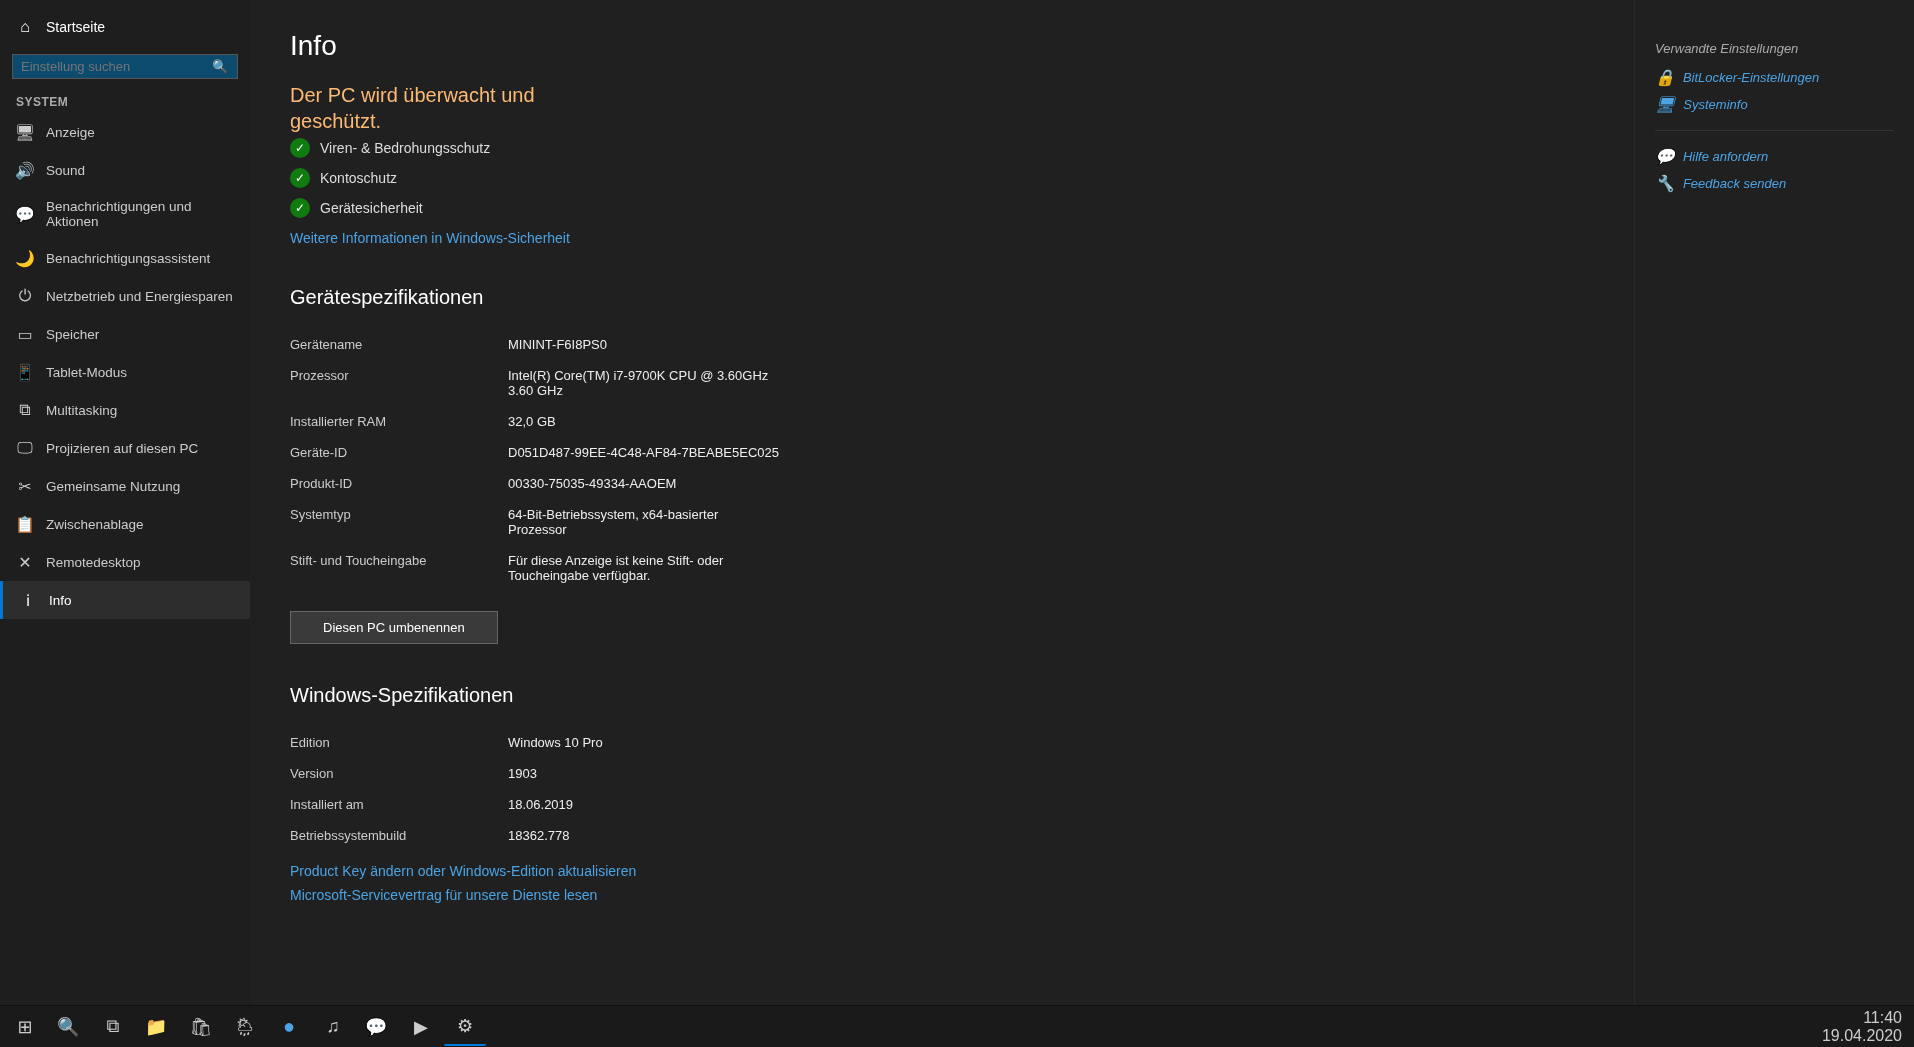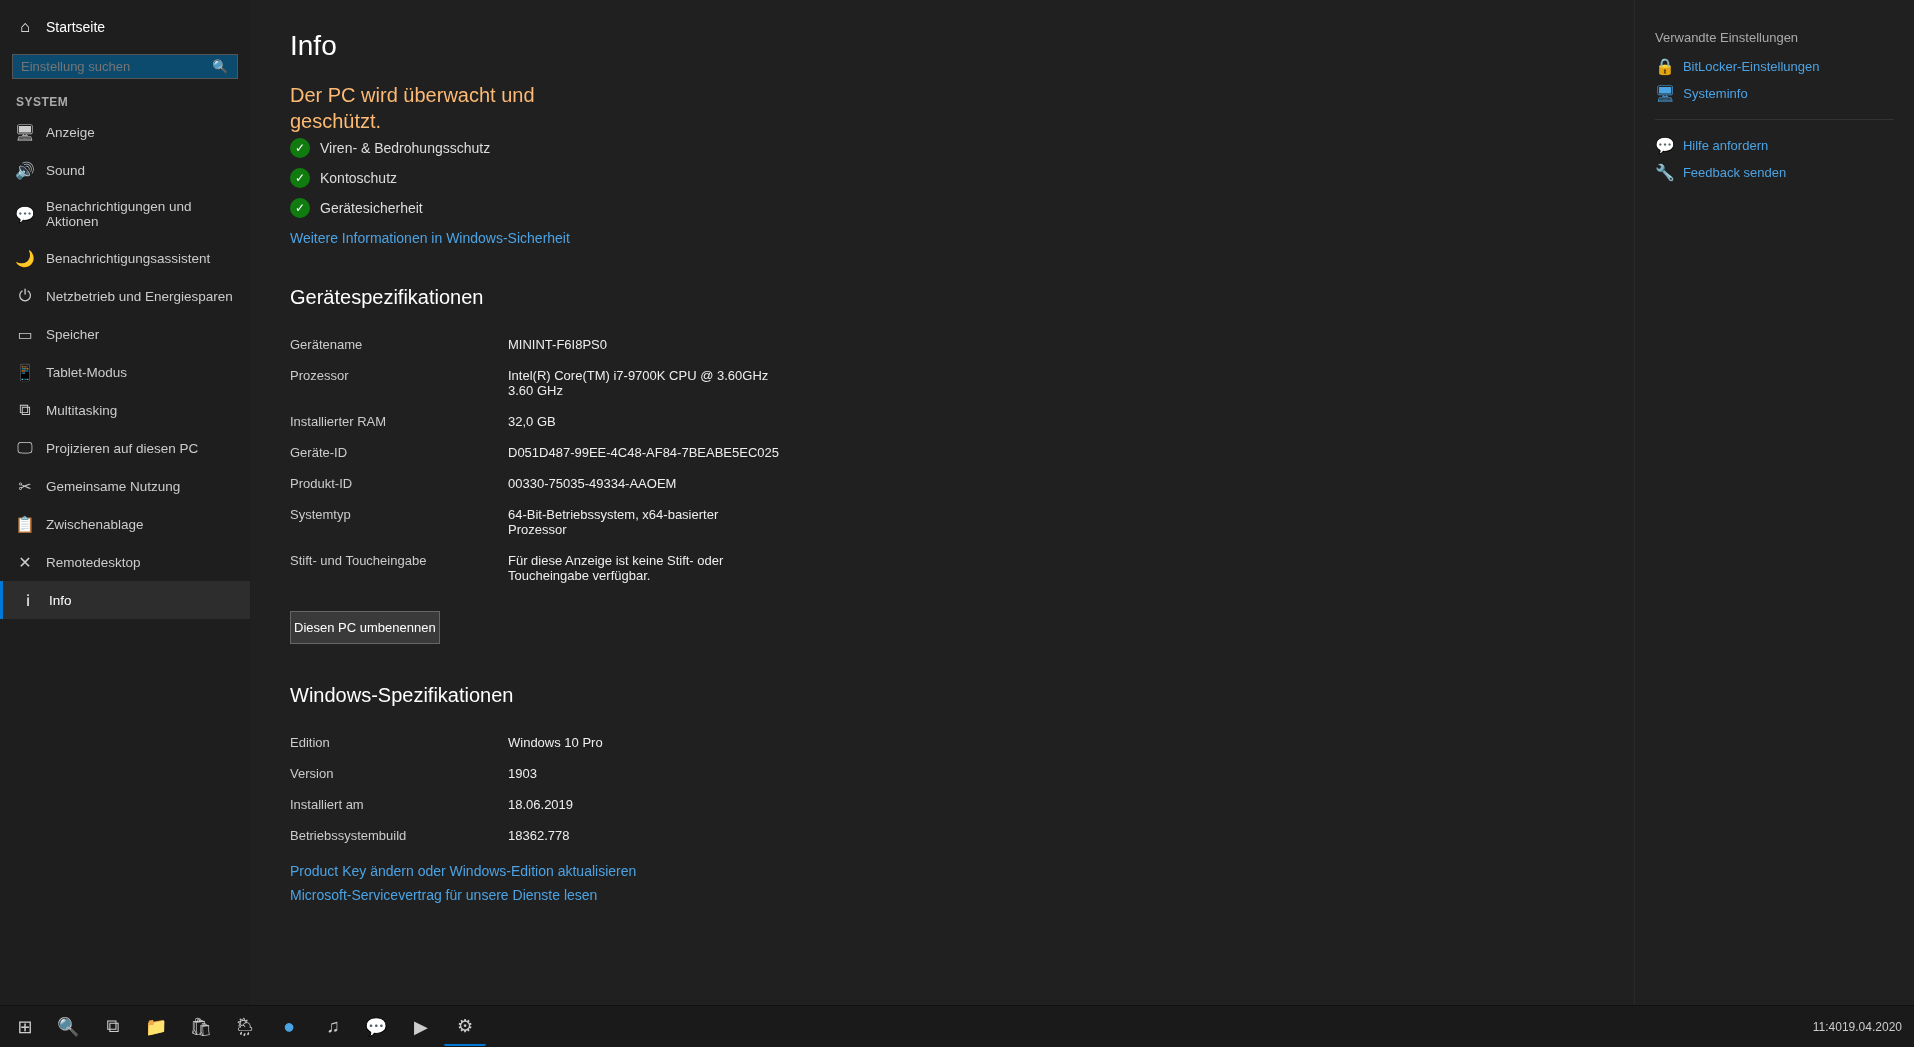--- a/index.html
+++ b/index.html
@@ -174,32 +174,33 @@
     .spec-value {
       color: #eee;
       font-size: 13px;
     }
 
     .btn-rename {
       margin-top: 20px;
       background: #3a3a3a;
       color: #fff;
       border: 1px solid #666;
-      padding: 8px 3px;
+      padding: 8px 32px;
       cursor: pointer;
       font-size: 13px;
     }
 
     
     .right-panel {
       width: 280px;
       background: #202020;
-      padding: 30px 20px;
+      padding: 41px 20px;
       flex-shrink: 0;
       border-left: 1px solid #2a2a2a;
+      font-style: italic;
     }
 
     .related-title {
       font-size: 13px;
       color: #aaa;
       margin-bottom: 12px;
       font-weight: 400;
     }
 
     .right-link {
@@ -240,24 +241,24 @@
       font-size: 18px;
       color: #ccc;
       border-radius: 2px;
     }
     .taskbar-btn.active { border-bottom: 2px solid #0078d7; }
 
     .taskbar-spacer { flex: 1; }
 
     .taskbar-clock {
       display: flex;
-      flex-direction: row;
+      flex-direction: column;
       align-items: flex-end;
       padding: 0 8px;
-      font-size: 12px;
+      font-size: 16px;
       color: #ccc;
     }
   </style>
 </head>
 <body>
 
 <div class="main-container">
 
   <div class="sidebar">
     <div class="sidebar-home">

